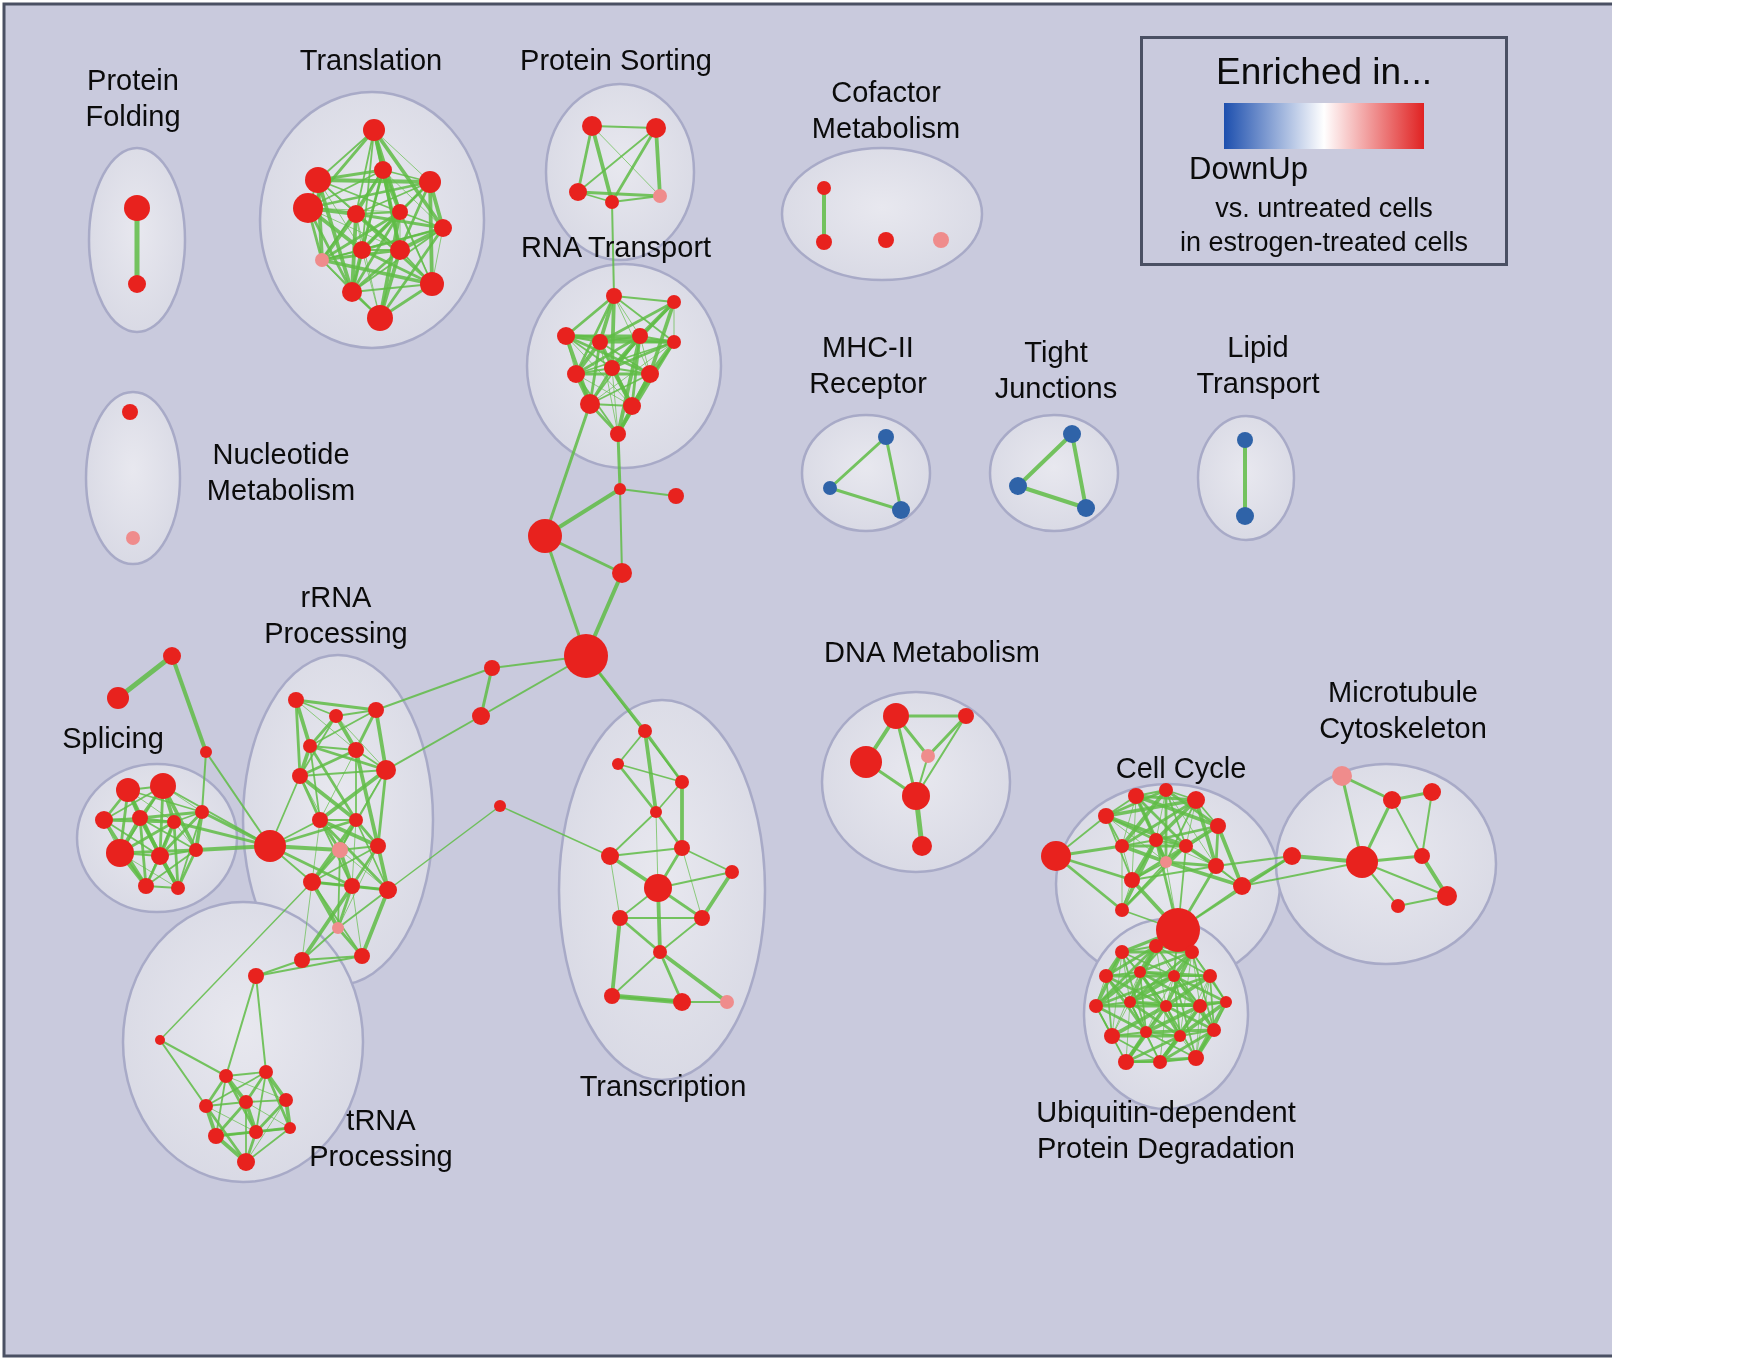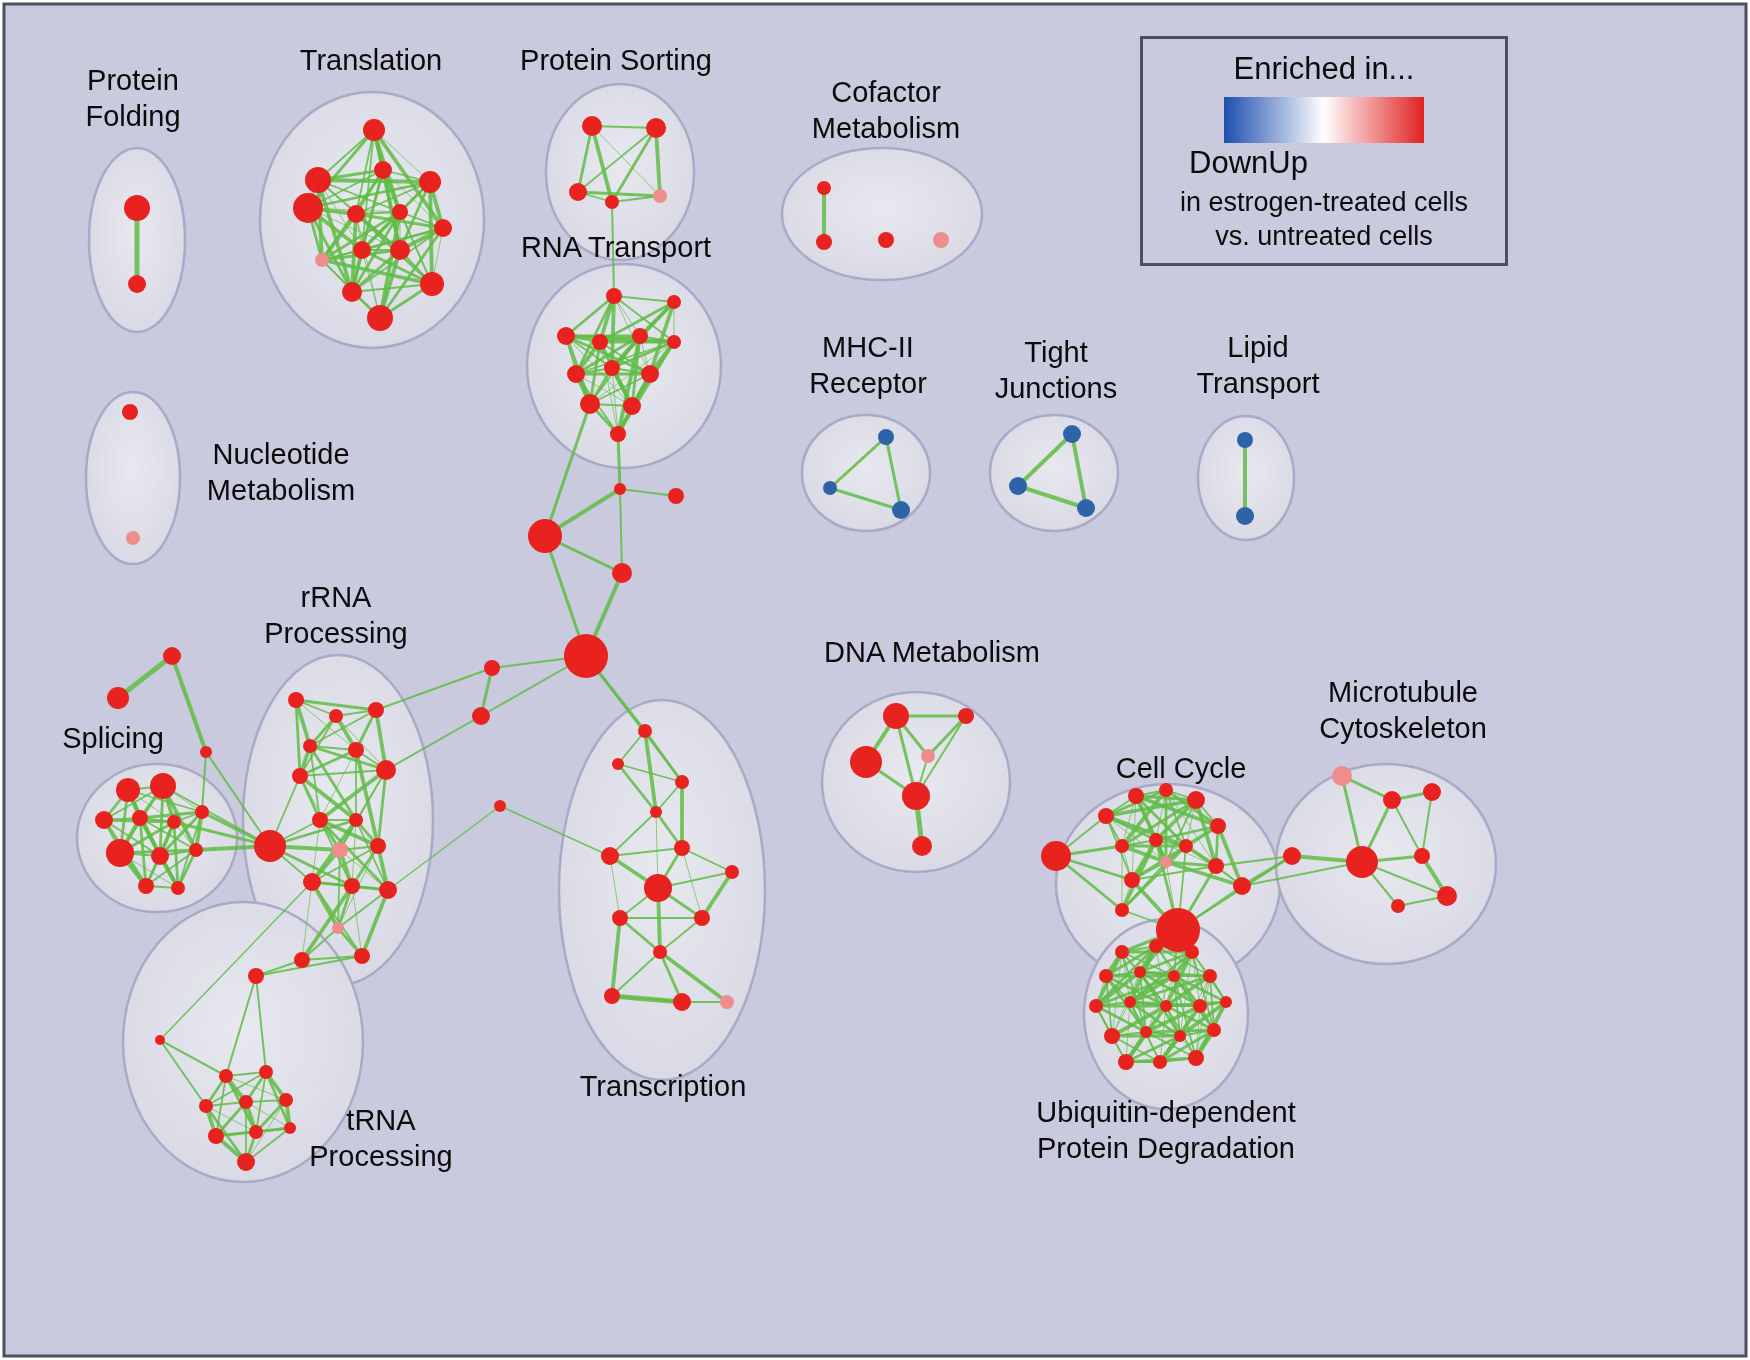--- a/index.html
+++ b/index.html
@@ -1,38 +1,38 @@
 <!DOCTYPE html>
 <html><head>
 <meta charset="utf-8">
 <style>
   html, body { margin: 0; padding: 0; background: #ffffff; }
   .stage {
     position: relative;
-    width: 1750px;
+    width: 1612px;
     height: 1360px;
     font-family: "Liberation Sans", sans-serif;
     overflow: hidden;
   }
   svg#net { position: absolute; left: 0; top: 0; }
   .legend {
     position: absolute;
     left: 1140px;
     top: 36px;
     width: 368px;
     height: 230px;
     box-sizing: border-box;
     border: 3px solid #4a5063;
     background: transparent;
     text-align: center;
     color: #0b0b0b;
   }
   .legend-title {
     margin-top: 12px;
-    font-size: 31px;
+    font-size: 37px;
   }
   .legend-gradient {
     width: 200px;
     height: 46px;
     margin: 10px auto 0 auto;
     background: linear-gradient(to right, #1d4fae, #ffffff 50%, #e02222);
   }
   .legend-scale {
     display: flex;
     padding: 2px 46px 0 46px;
@@ -831,17 +831,17 @@
     </svg>
 
   <div class="legend">
     <div class="legend-title">Enriched in...</div>
     <div class="legend-gradient" style="background: linear-gradient(to right, rgb(29, 79, 174), rgb(255, 255, 255) 50%, rgb(224, 34, 34));"></div>
     <div class="legend-scale">
       <span>Down</span>
       <span>Up</span>
     </div>
     <div class="legend-caption">
+      <div>vs. untreated cells</div>
       <div>in estrogen-treated cells</div>
-      <div>vs. untreated cells</div>
     </div>
   </div>
 </div>
 
 </body></html>

